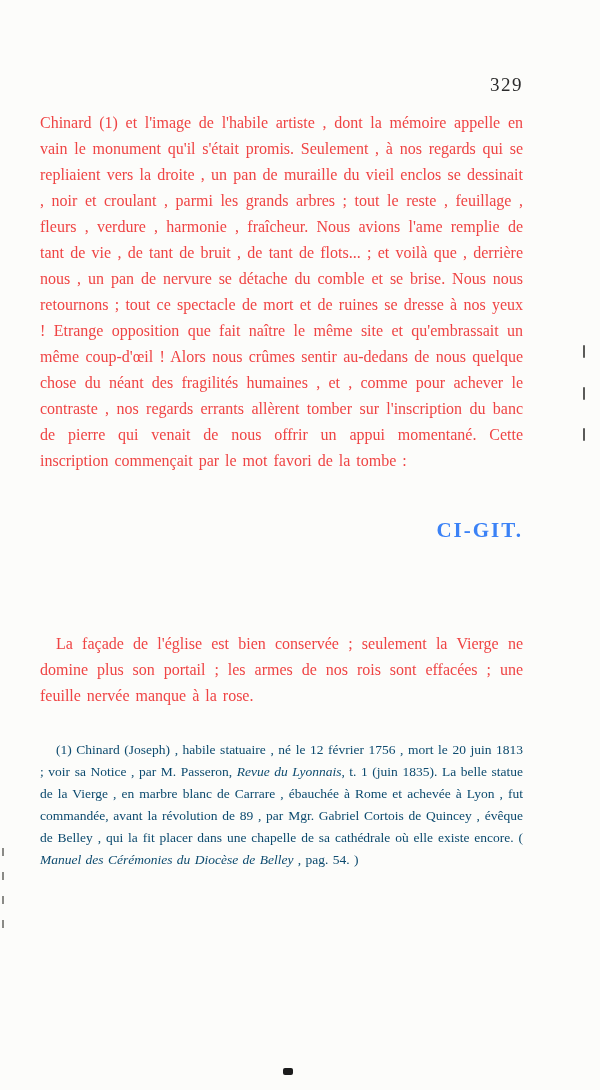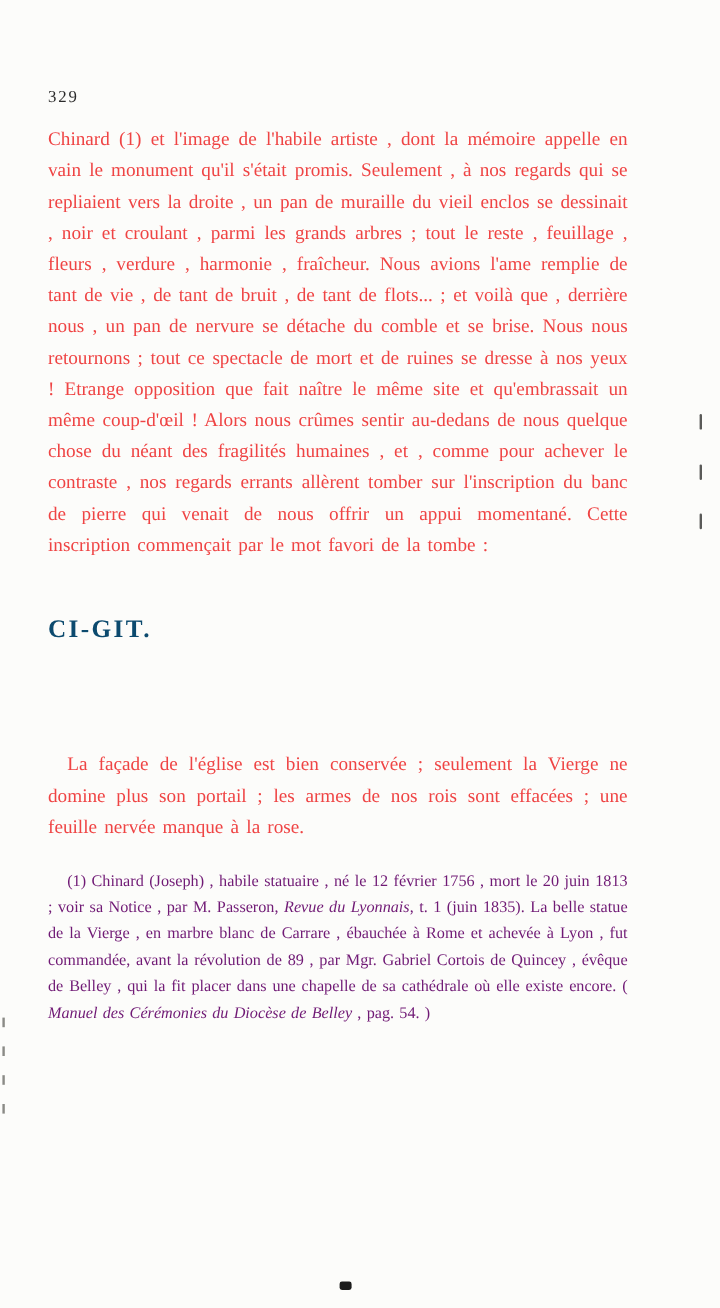--- a/index.html
+++ b/index.html
@@ -13,56 +13,56 @@
     height: 1090px;
     margin: 0 auto;
     background: #fcfcfa;
     color: #262626;
     font-family: "Liberation Serif", "DejaVu Serif", serif;
     overflow: hidden;
     box-sizing: border-box;
     padding: 74px 77px 0 40px;
   }
   .page-number {
-    text-align: left;
-    font-size: 14px;
+    text-align: right;
+    font-size: 19px;
     letter-spacing: 1.5px;
     margin-bottom: 14px;
     color: #2b2b2b;
   }
   .body-text {
     font-size: 16px;
     line-height: 26px;
     text-align: justify;
     word-spacing: 2px;
     margin: 0;
     color: #ef4444;
   }
   .body-text.first {
     margin-bottom: 0;
   }
   .inscription-heading {
-    text-align: left;
+    text-align: right;
     font-size: 21px;
     font-weight: bold;
     letter-spacing: 2px;
     margin: 44px 0 88px 0;
-    color: #0c4a6e;
+    color: #3b82f6;
   }
   .body-text.second {
     text-indent: 16px;
-    margin-bottom: 20px;
+    margin-bottom: 30px;
   }
   .footnote {
     font-size: 13.5px;
     line-height: 22px;
     text-align: justify;
     word-spacing: 1px;
     text-indent: 16px;
-    color: #701a75;
+    color: #0c4a6e;
   }
   .footnote .italic {
     font-style: italic;
   }
   
   .artifact {
     position: absolute;
     background: #4a4a4a;
   }
   .edge-mark-right {

